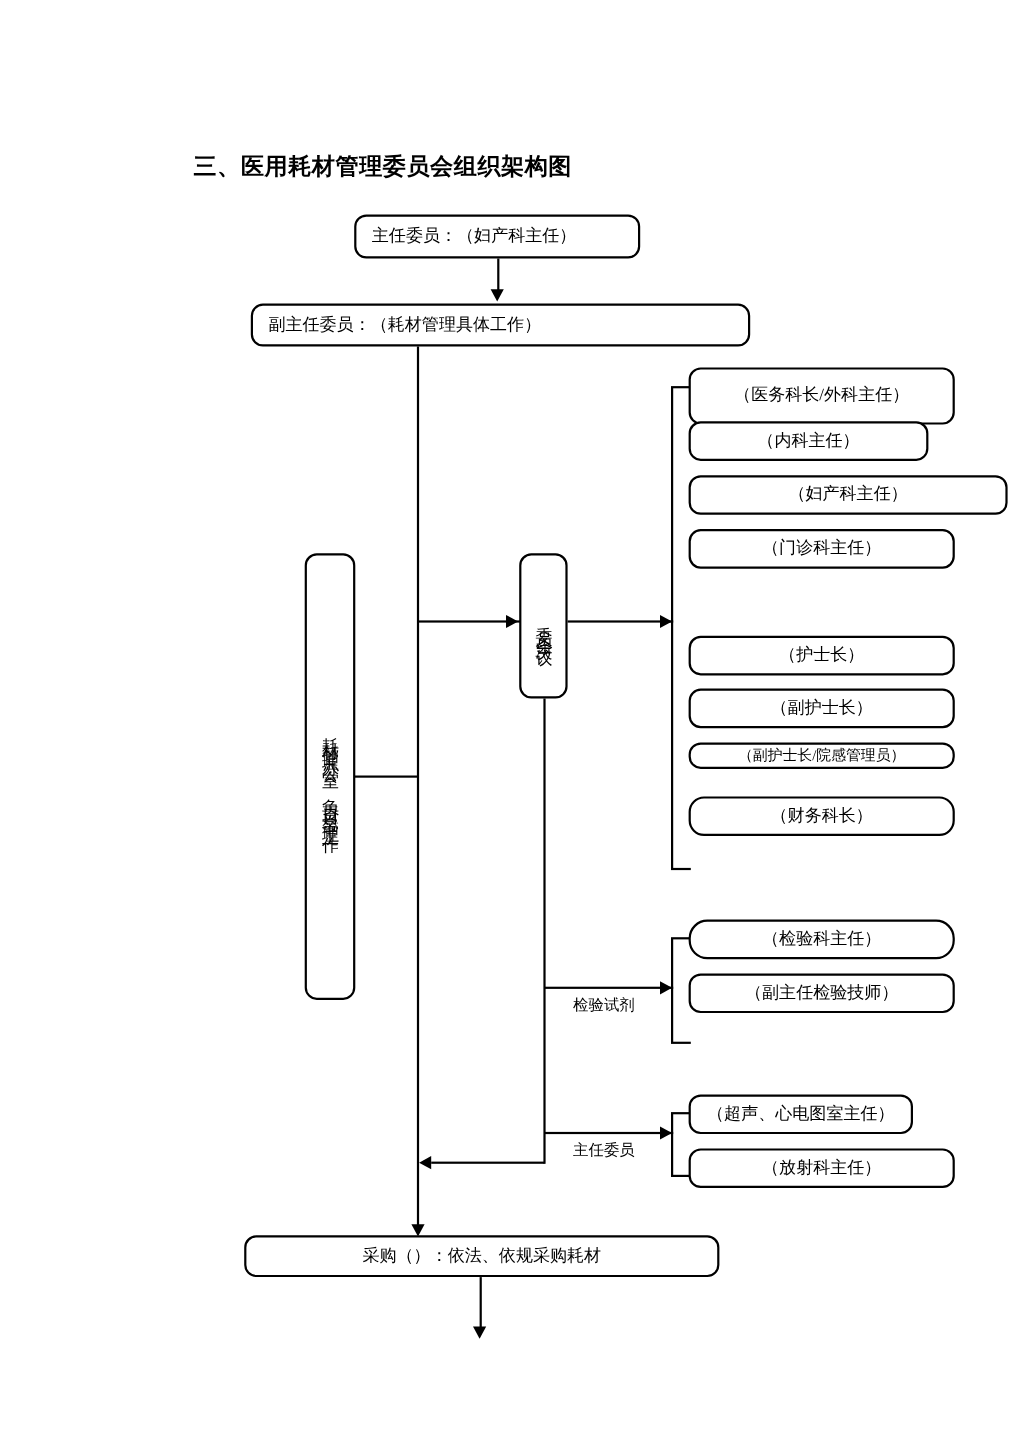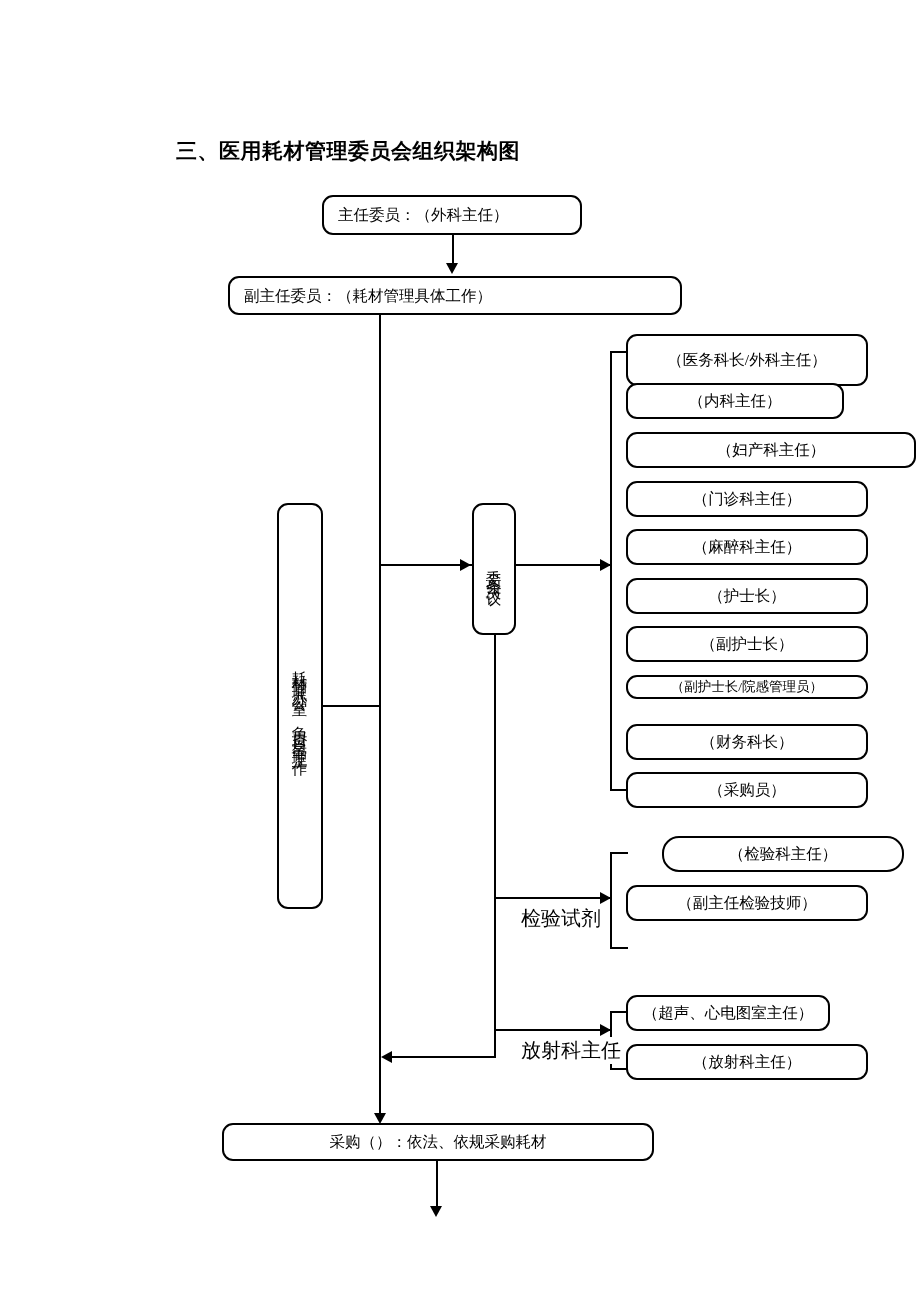--- a/index.html
+++ b/index.html
@@ -94,34 +94,34 @@
   }
   .arrow.left {
     border-top: 6px solid transparent;
     border-bottom: 6px solid transparent;
     border-right: 11px solid #000000;
   }
 
   
   .branch-label {
     position: absolute;
-    font-size: 20px;
+    font-size: 14px;
     white-space: nowrap;
     z-index: 3;
     background: #ffffff;
   }
 </style>
 </head>
 <body>
 
 <div id="page">
 
   <div class="doc-heading">三、医用耗材管理委员会组织架构图</div>
 
-  <div class="node left-align" style="left:322px; top:195px; width:260px; height:40px;">主任委员：（外科主任）</div>
+  <div class="node left-align" style="left:322px; top:195px; width:260px; height:40px;">主任委员：（妇产科主任）</div>
 
   <div class="ln v" style="left:452px; top:235px; height:30px;"></div>
   <div class="arrow down" style="left:446px; top:263px;"></div>
 
   <div class="node left-align" style="left:228px; top:276px; width:454px; height:39px;">副主任委员：（耗材管理具体工作）</div>
 
   <div class="ln v" style="left:379px; top:315px; height:805px;"></div>
 
   <div class="ln h" style="left:380px; top:564px; width:98px;"></div>
   <div class="arrow right" style="left:460px; top:559px;"></div>
@@ -136,43 +136,41 @@
   <div class="arrow right" style="left:600px; top:559px;"></div>
 
   <div class="ln v" style="left:610px; top:352px; height:438px;"></div>
   <div class="ln h" style="left:610px; top:351px; width:18px;"></div>
   <div class="ln h" style="left:610px; top:789px; width:18px;"></div>
 
   <div class="node" style="left:626px; top:334px; width:242px; height:52px;">（医务科长/外科主任）</div>
   <div class="node" style="left:626px; top:383px; width:218px; height:36px;">（内科主任）</div>
   <div class="node" style="left:626px; top:432px; width:290px; height:36px;">（妇产科主任）</div>
   <div class="node" style="left:626px; top:481px; width:242px; height:36px;">（门诊科主任）</div>
-  <div class="node" style="left:626px; top:529px; width:242px; height:36px;">（麻醉科主任）</div>
   <div class="node" style="left:626px; top:578px; width:242px; height:36px;">（护士长）</div>
   <div class="node" style="left:626px; top:626px; width:242px; height:36px;">（副护士长）</div>
   <div class="node small" style="left:626px; top:675px; width:242px; height:24px;">（副护士长/院感管理员）</div>
-  <div class="node" style="left:626px; top:724px; width:242px; height:36px;">（财务科长）</div>
-  <div class="node" style="left:626px; top:772px; width:242px; height:36px;">（采购员）</div>
+  <div class="node" style="left:626px; top:724px; width:242px; height:36px;border-radius:14px;">（财务科长）</div>
 
   <div class="ln v" style="left:494px; top:635px; height:423px;"></div>
 
   <div class="ln h" style="left:495px; top:897px; width:117px;"></div>
   <div class="arrow right" style="left:600px; top:892px;"></div>
   <div class="branch-label" style="left:521px; top:905px;">检验试剂</div>
 
   <div class="ln v" style="left:610px; top:853px; height:95px;"></div>
   <div class="ln h" style="left:610px; top:852px; width:18px;"></div>
   <div class="ln h" style="left:610px; top:947px; width:18px;"></div>
 
-  <div class="node" style="left:662px; top:836px; width:242px; height:36px;border-radius:17px;">（检验科主任）</div>
+  <div class="node" style="left:626px; top:836px; width:242px; height:36px;border-radius:17px;">（检验科主任）</div>
   <div class="node" style="left:626px; top:885px; width:242px; height:36px;">（副主任检验技师）</div>
 
   <div class="ln h" style="left:495px; top:1029px; width:117px;"></div>
   <div class="arrow right" style="left:600px; top:1024px;"></div>
-  <div class="branch-label" style="left:521px; top:1037px;">放射科主任</div>
+  <div class="branch-label" style="left:521px; top:1037px;">主任委员</div>
 
   <div class="ln v" style="left:610px; top:1012px; height:57px;"></div>
   <div class="ln h" style="left:610px; top:1011px; width:18px;"></div>
   <div class="ln h" style="left:610px; top:1068px; width:18px;"></div>
 
   <div class="node" style="left:626px; top:995px; width:204px; height:36px;">（超声、心电图室主任）</div>
   <div class="node" style="left:626px; top:1044px; width:242px; height:36px;">（放射科主任）</div>
 
   <div class="ln h" style="left:392px; top:1056px; width:103px;"></div>
   <div class="arrow left" style="left:381px; top:1051px;"></div>

